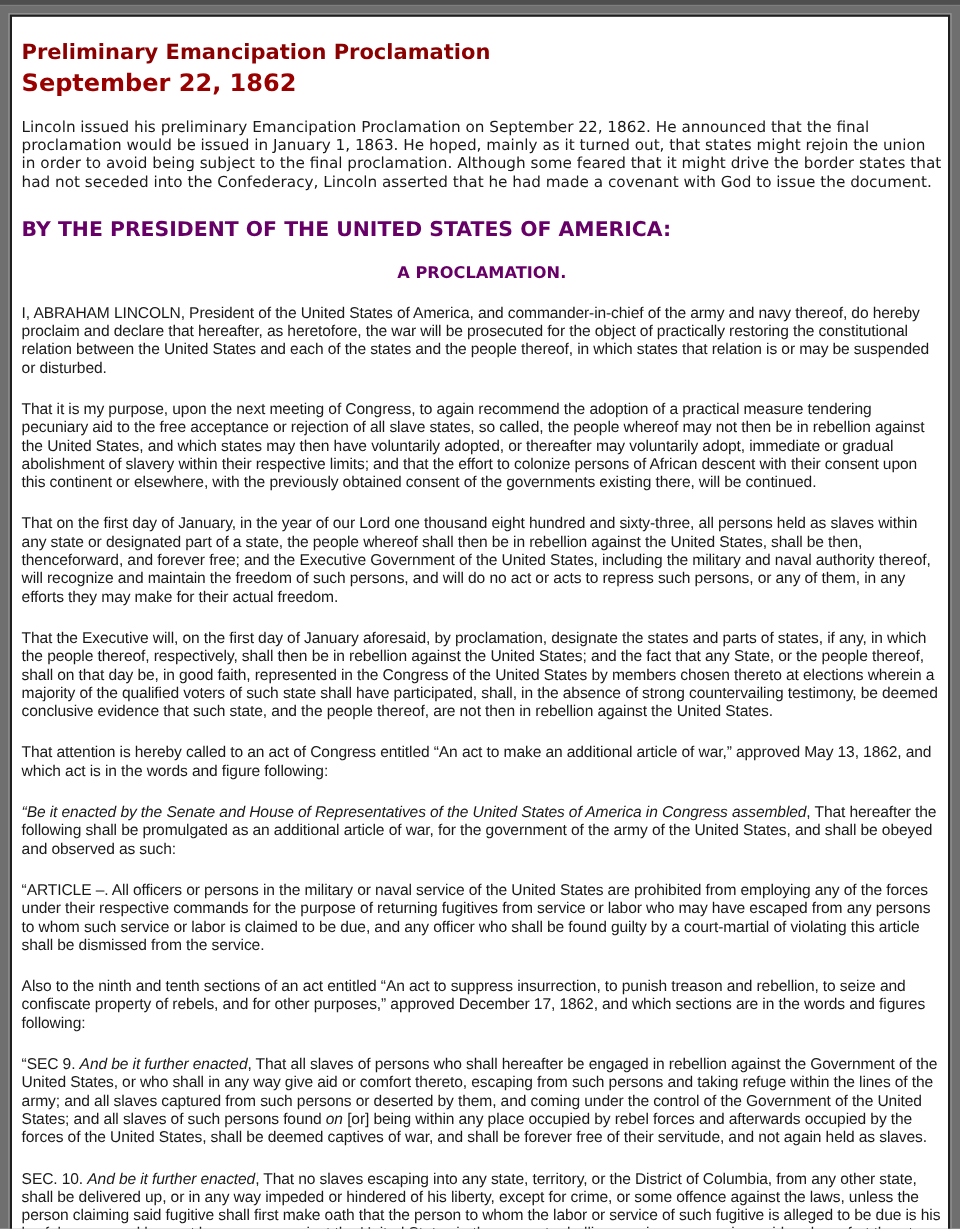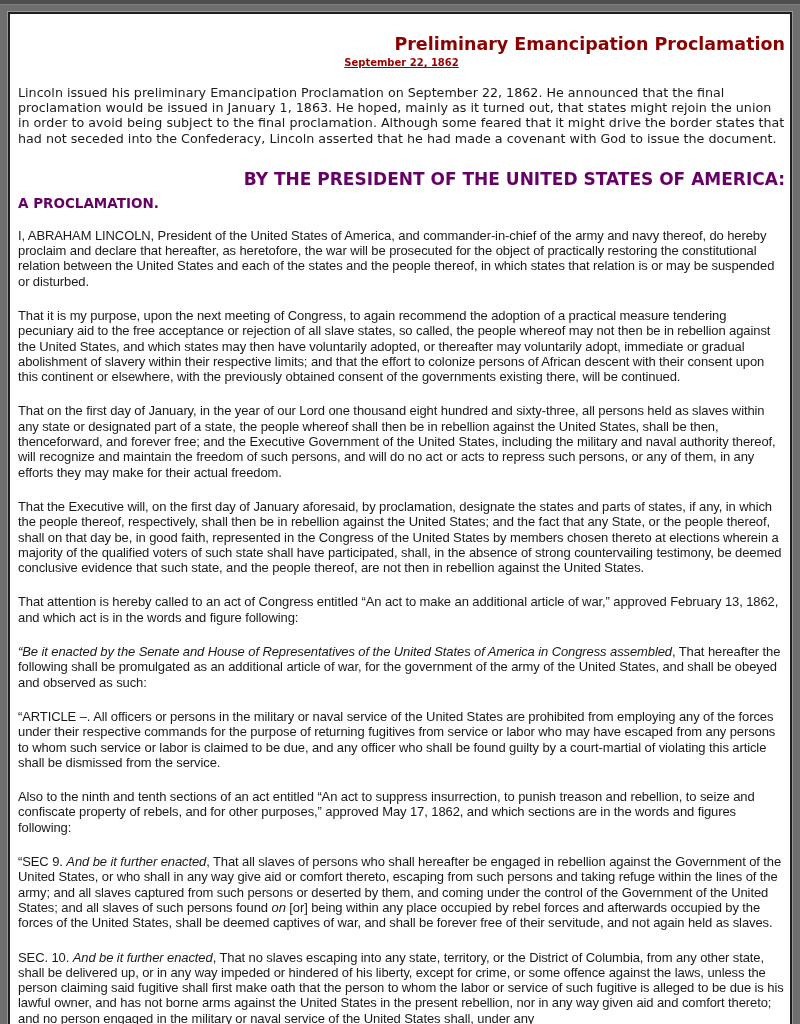--- a/index.html
+++ b/index.html
@@ -20,39 +20,39 @@
     background:#4e4e4e;border-bottom:1px solid #7e7e7e;
   }
   .page{
     position:absolute;top:12px;left:8px;width:784px;box-sizing:border-box;
     min-height:1100px;background:#ffffff;
     border:2px solid #1f1f1f;
     box-shadow:0 0 0 1px #989898;
     padding:10px 5px 24px 8px;
   }
   .title{
-    margin:10px 0 3px;text-align:right;
+    margin:10px 0 3px;text-align:left;
     font-family:"DejaVu Sans",sans-serif;font-weight:bold;
     font-size:17.5px;color:var(--title-red);
   }
   .date{
-    text-align:center;font-family:"DejaVu Sans",sans-serif;font-weight:bold;
-    font-size:10px;color:var(--date-red);text-decoration:underline;
+    text-align:left;font-family:"DejaVu Sans",sans-serif;font-weight:bold;
+    font-size:20px;color:var(--date-red);
   }
   .intro{
     margin:17px 0 0;font-family:"DejaVu Sans",sans-serif;
     font-size:12.7px;line-height:15.2px;color:var(--body-text);
   }
   .heading{
-    margin:23px 0 0;text-align:right;
+    margin:23px 0 0;text-align:left;
     font-family:"DejaVu Sans",sans-serif;font-weight:bold;
     font-size:17px;color:var(--heading-purple);
   }
   .subheading{
-    margin:6px 0 0;
+    margin:18px 0 0;text-align:center;
     font-family:"DejaVu Sans",sans-serif;font-weight:bold;
     font-size:13.5px;color:var(--heading-purple);
   }
   #paragraphs p{
     margin:19px 0 0;
     font-family:Liberation Sans, sans-serif;
     font-size:13px;line-height:15.3px;letter-spacing:-0.1px;
     color:var(--body-text);
   }
   #paragraphs p:first-child{margin-top:17px;}
@@ -66,20 +66,20 @@
   <h1 class="title">Preliminary Emancipation Proclamation</h1>
   <div class="date">September 22, 1862</div>
   <p class="intro">Lincoln issued his preliminary Emancipation Proclamation on September 22, 1862.  He announced that the final proclamation would be issued in January 1, 1863. He hoped, mainly as it turned out, that states might rejoin the union in order to avoid being subject to the final proclamation. Although some feared that it might drive the border states that had not seceded  into the Confederacy, Lincoln asserted that he had made a covenant with God to issue the document.</p>
   <h2 class="heading">BY THE PRESIDENT OF THE UNITED STATES OF AMERICA:</h2>
   <h3 class="subheading">A PROCLAMATION.</h3>
   <div id="paragraphs">
       <p><span>I, ABRAHAM LINCOLN, President of the United States of America, and commander-in-chief of the army and navy thereof, do hereby proclaim and declare that hereafter, as heretofore, the war will be prosecuted for the object of practically restoring the constitutional relation between the United States and each of the states and the people thereof, in which states that relation is or may be suspended or disturbed.</span></p>
       <p><span>That it is my purpose, upon the next meeting of Congress, to again recommend the adoption of a practical measure tendering pecuniary aid to the free acceptance or rejection of all slave states, so called, the people whereof may not then be in rebellion against the United States, and which states may then have voluntarily adopted, or thereafter may voluntarily adopt, immediate or gradual abolishment of slavery within their respective limits; and that the effort to colonize persons of African descent with their consent upon this continent or elsewhere, with the previously obtained consent of the governments existing there, will be continued.</span></p>
       <p><span>That on the first day of January, in the year of our Lord one thousand eight hundred and sixty-three, all persons held as slaves within any state or designated part of a state, the people whereof shall then be in rebellion against the United States, shall be then, thenceforward, and forever free; and the Executive Government of the United States, including the military and naval authority thereof, will recognize and maintain the freedom of such persons, and will do no act or acts to repress such persons, or any of them, in any efforts they may make for their actual freedom.</span></p>
       <p><span>That the Executive will, on the first day of January aforesaid, by proclamation, designate the states and parts of states, if any, in which the people thereof, respectively, shall then be in rebellion against the United States; and the fact that any State, or the people thereof, shall on that day be, in good faith, represented in the Congress of the United States by members chosen thereto at elections wherein a majority of the qualified voters of such state shall have participated, shall, in the absence of strong countervailing testimony, be deemed conclusive evidence that such state, and the people thereof, are not then in rebellion against the United States.</span></p>
-      <p><span>That attention is hereby called to an act of Congress entitled “An act to make an additional article of war,” approved February 13, 1862, and which act is in the words and figure following:</span></p>
+      <p><span>That attention is hereby called to an act of Congress entitled “An act to make an additional article of war,” approved May 13, 1862, and which act is in the words and figure following:</span></p>
       <p><i>“Be it enacted by the Senate and House of Representatives of the United States of America in Congress assembled</i><span>, That hereafter the following shall be promulgated as an additional article of war, for the government of the army of the United States, and shall be obeyed and observed as such:</span></p>
       <p><span>“ARTICLE –. All officers or persons in the military or naval service of the United States are prohibited from employing any of the forces under their respective commands for the purpose of returning fugitives from service or labor who may have escaped from any persons to whom such service or labor is claimed to be due, and any officer who shall be found guilty by a court-martial of violating this article shall be dismissed from the service.</span></p>
-      <p><span>Also to the ninth and tenth sections of an act entitled “An act to suppress insurrection, to punish treason and rebellion, to seize and confiscate property of rebels, and for other purposes,” approved May 17, 1862, and which sections are in the words and figures following:</span></p>
+      <p><span>Also to the ninth and tenth sections of an act entitled “An act to suppress insurrection, to punish treason and rebellion, to seize and confiscate property of rebels, and for other purposes,” approved December 17, 1862, and which sections are in the words and figures following:</span></p>
       <p><span>“SEC 9. </span><i>And be it further enacted</i><span>, That all slaves of persons who shall hereafter be engaged in rebellion against the Government of the United States, or who shall in any way give aid or comfort thereto, escaping from such persons and taking refuge within the lines of the army; and all slaves captured from such persons or deserted by them, and coming under the control of the Government of the United States; and all slaves of such persons found </span><i>on</i><span> [or] being within any place occupied by rebel forces and afterwards occupied by the forces of the United States, shall be deemed captives of war, and shall be forever free of their servitude, and not again held as slaves.</span></p>
       <p><span>SEC. 10. </span><i>And be it further enacted</i><span>, That no slaves escaping into any state, territory, or the District of Columbia, from any other state, shall be delivered up, or in any way impeded or hindered of his liberty, except for crime, or some offence against the laws, unless the person claiming said fugitive shall first make oath that the person to whom the labor or service of such fugitive is alleged to be due is his lawful owner, and has not borne arms against the United States in the present rebellion, nor in any way given aid and comfort thereto; and no person engaged in the military or naval service of the United States shall, under any</span></p>
     </div>
 </div>
 
 </body></html>

